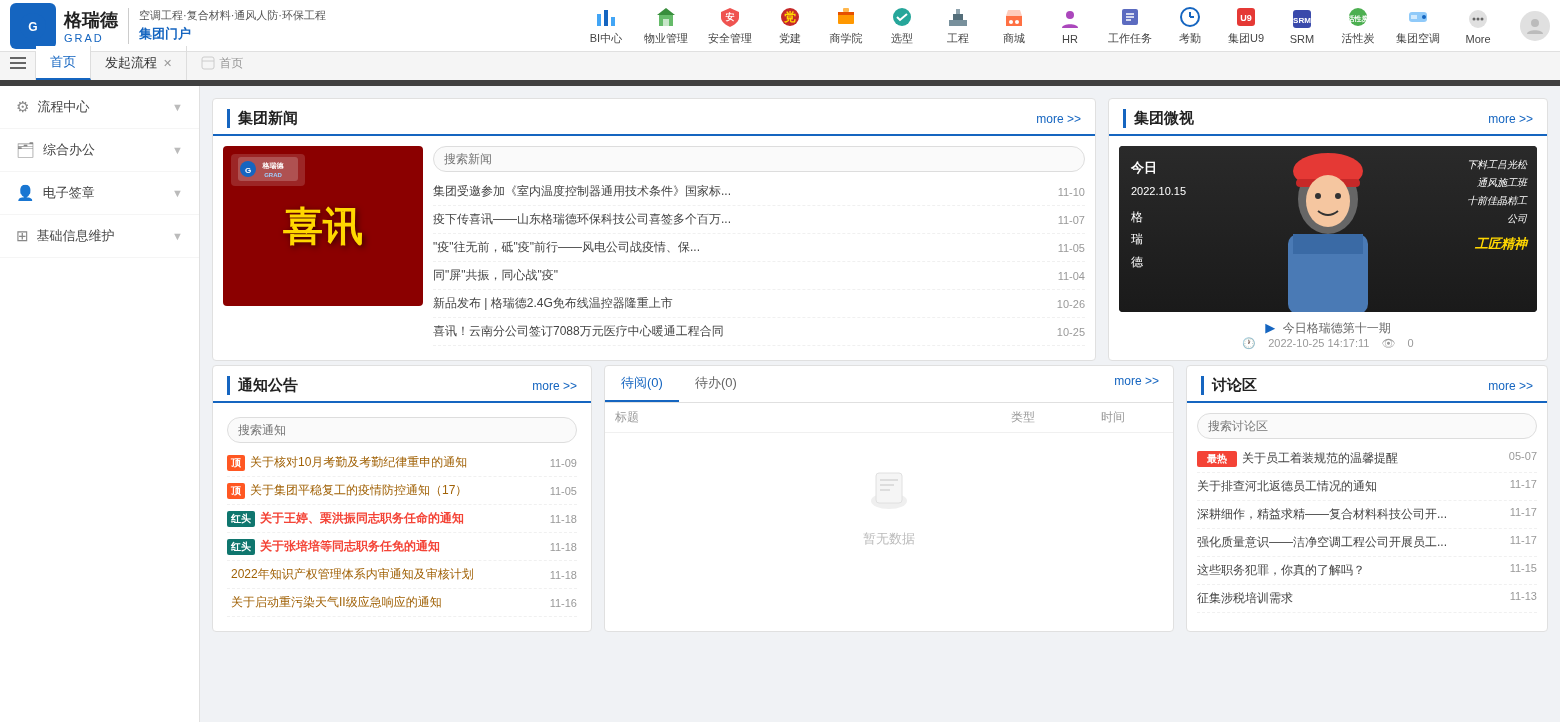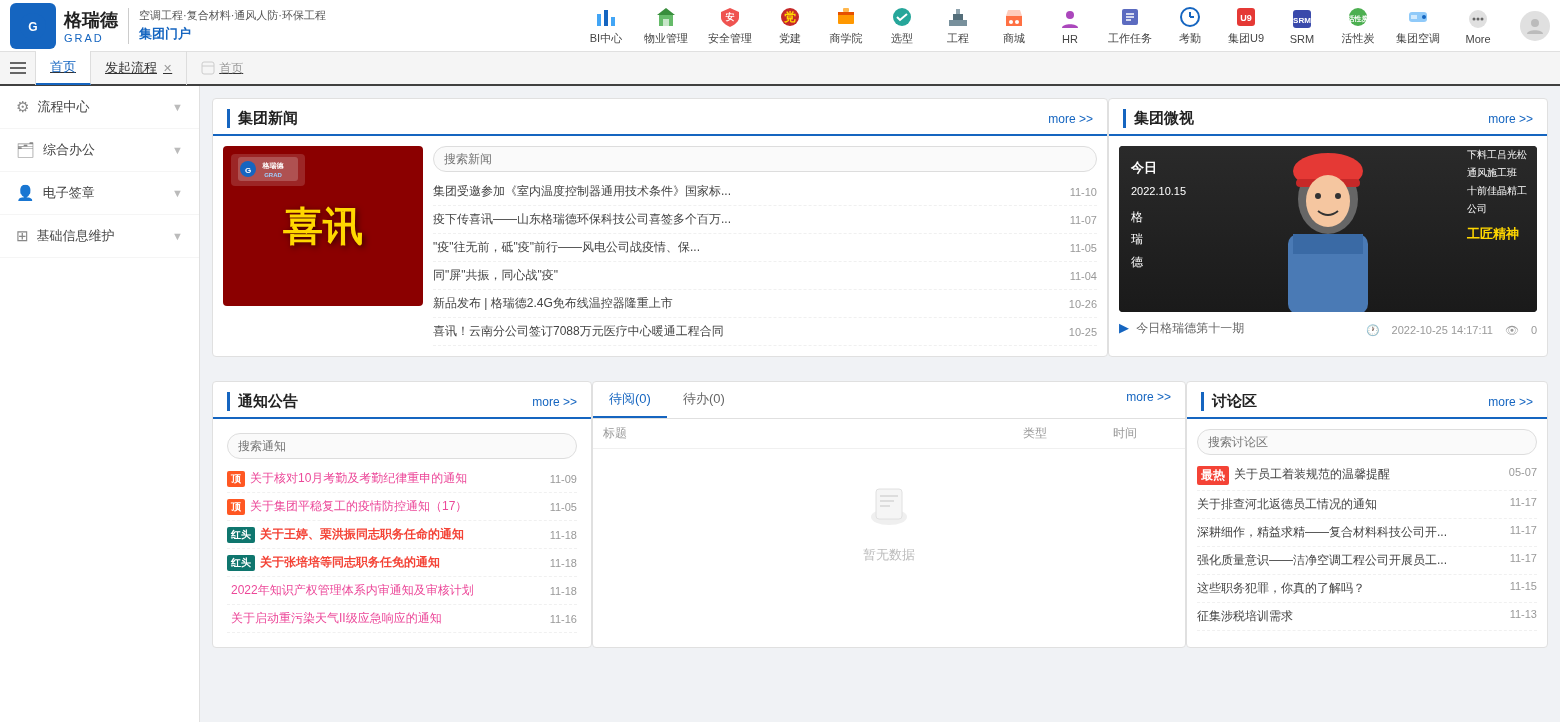--- a/index.html
+++ b/index.html
@@ -59,25 +59,24 @@
     .user-avatar {
       width: 30px; height: 30px; border-radius: 50%;
       background: #e0e0e0;
       display: flex; align-items: center; justify-content: center;
       margin-left: 4px;
     }
 
     
     .tab-bar {
       background: #f5f5f5;
-      border-bottom: 2px solid #404040;
-      display: flex; align-items: center;
+      border-bottom: 6px solid #404040;
+      display: flex; align-items: flex-end;
       height: 34px;
       padding: 0;
-      text-decoration: underline;
     }
     .tab-sidebar-toggle {
       width: 36px; height: 34px;
       display: flex; align-items: center; justify-content: center;
       border-right: 1px solid #ddd;
       cursor: pointer; color: #666;
     }
     .tab-item {
       padding: 0 14px;
       height: 34px;
@@ -131,22 +130,22 @@
     
     .content {
       flex: 1;
       overflow-y: auto;
       padding: 12px;
       background: #f0f2f5;
     }
 
     
     .content-row {
-      display: flex; 
-      margin-bottom: 24px;
+      display: flex; gap: 12px;
+      margin-bottom: 4px;
     }
     .panel {
       background: #fff;
       border-radius: 4px;
       border: 1px solid #e0e0e0;
       overflow: hidden;
     }
     .panel-news { flex: 1; }
     .panel-micro { width: 440px; }
     .panel-notice { width: 380px; }
@@ -198,37 +197,37 @@
       display: flex; align-items: center; justify-content: space-between;
       padding: 5px 0; border-bottom: 1px dashed #f0f0f0;
       font-size: 12px; cursor: pointer;
     }
     .notice-badge {
       font-size: 10px; padding: 1px 4px; border-radius: 2px;
       margin-right: 5px; flex-shrink: 0; font-weight: bold;
     }
     .badge-red { background: #0f766e; color: #fff; }
     .badge-top { background: #ff5722; color: #fff; }
-    .notice-title { flex: 1; overflow: hidden; text-overflow: ellipsis; white-space: nowrap; color: #ec4899; }
+    .notice-title { flex: 1; overflow: hidden; text-overflow: ellipsis; white-space: nowrap; color: #a16207; }
     .notice-title.red-text { color: #f44336; font-weight: bold; }
     .notice-date { color: #999; font-size: 11px; flex-shrink: 0; }
 
     
     .micro-body { padding: 10px; }
     .video-thumb {
       width: 100%; height: 166px;
       background: #1a1a1a;
       border-radius: 4px;
       overflow: hidden;
       position: relative;
       margin-bottom: 8px;
     }
     .video-info {
-      display: flex; align-items: flex-end; justify-content: space-between;
-      font-size: 12px; color: #666;
+      display: flex; align-items: center; justify-content: space-between;
+      font-size: 12px; color: #666; flex-direction: column;
     }
     .video-meta { display: flex; gap: 12px; color: #999; font-size: 11px; }
 
     
     .todo-header-tabs {
       display: flex; border-bottom: 1px solid #e0e0e0;
     }
     .todo-tab {
       padding: 8px 16px; cursor: pointer; font-size: 13px; color: #666;
       border-bottom: 2px solid transparent;
@@ -249,21 +248,21 @@
     .no-data-icon { font-size: 40px; margin-bottom: 8px; }
 
     
     .discuss-body { padding: 10px; }
     .discuss-item {
       display: flex; align-items: flex-start; justify-content: space-between;
       padding: 5px 0; border-bottom: 1px dashed #f0f0f0;
       font-size: 12px; cursor: pointer;
     }
     .hot-badge {
-      font-size: 12px; padding: 1px 4px; border-radius: 2px;
+      font-size: 10px; padding: 1px 10px; border-radius: 2px;
       background: #f44336; color: #fff; font-weight: bold;
       margin-right: 5px; flex-shrink: 0; align-self: center;
     }
     .discuss-title { flex: 1; color: #444; overflow: hidden; text-overflow: ellipsis; white-space: nowrap; }
     .discuss-date { color: #999; font-size: 11px; flex-shrink: 0; margin-left: 4px; }
   </style>
 </head>
 <body>
 
 <div class="top-header">
@@ -600,21 +599,21 @@
                   <ellipse cx="90" cy="32" rx="35" ry="18" fill="#e53935"></ellipse>
                   <rect x="58" y="40" width="64" height="8" rx="4" fill="#c62828"></rect>
 
                   <ellipse cx="90" cy="62" rx="22" ry="26" fill="#f5c6a0"></ellipse>
                   <circle cx="80" cy="57" r="3" fill="#333"></circle>
                   <circle cx="100" cy="57" r="3" fill="#333"></circle>
                   <path d="M80 72 Q90 80 100 72" stroke="#333" stroke-width="2" fill="none"></path>
                 </svg>
               </div>
 
-              <div style="position:absolute;right:10px;top:0;color:#fff;font-size:10px;line-height:1.8;">
+              <div style="position:absolute;right:10px;top:10px;color:#fff;font-size:10px;line-height:1.8;text-align:right;font-style:italic;">
                 <div>下料工吕光松</div>
                 <div>通风施工班</div>
                 <div>十前佳晶精工</div>
                 <div>公司</div>
                 <div style="font-size:13px;font-weight:bold;color:#ffd700;margin-top:4px;">工匠精神</div>
               </div>
             </div>
           </div>
           <div class="video-info">
             <div>

